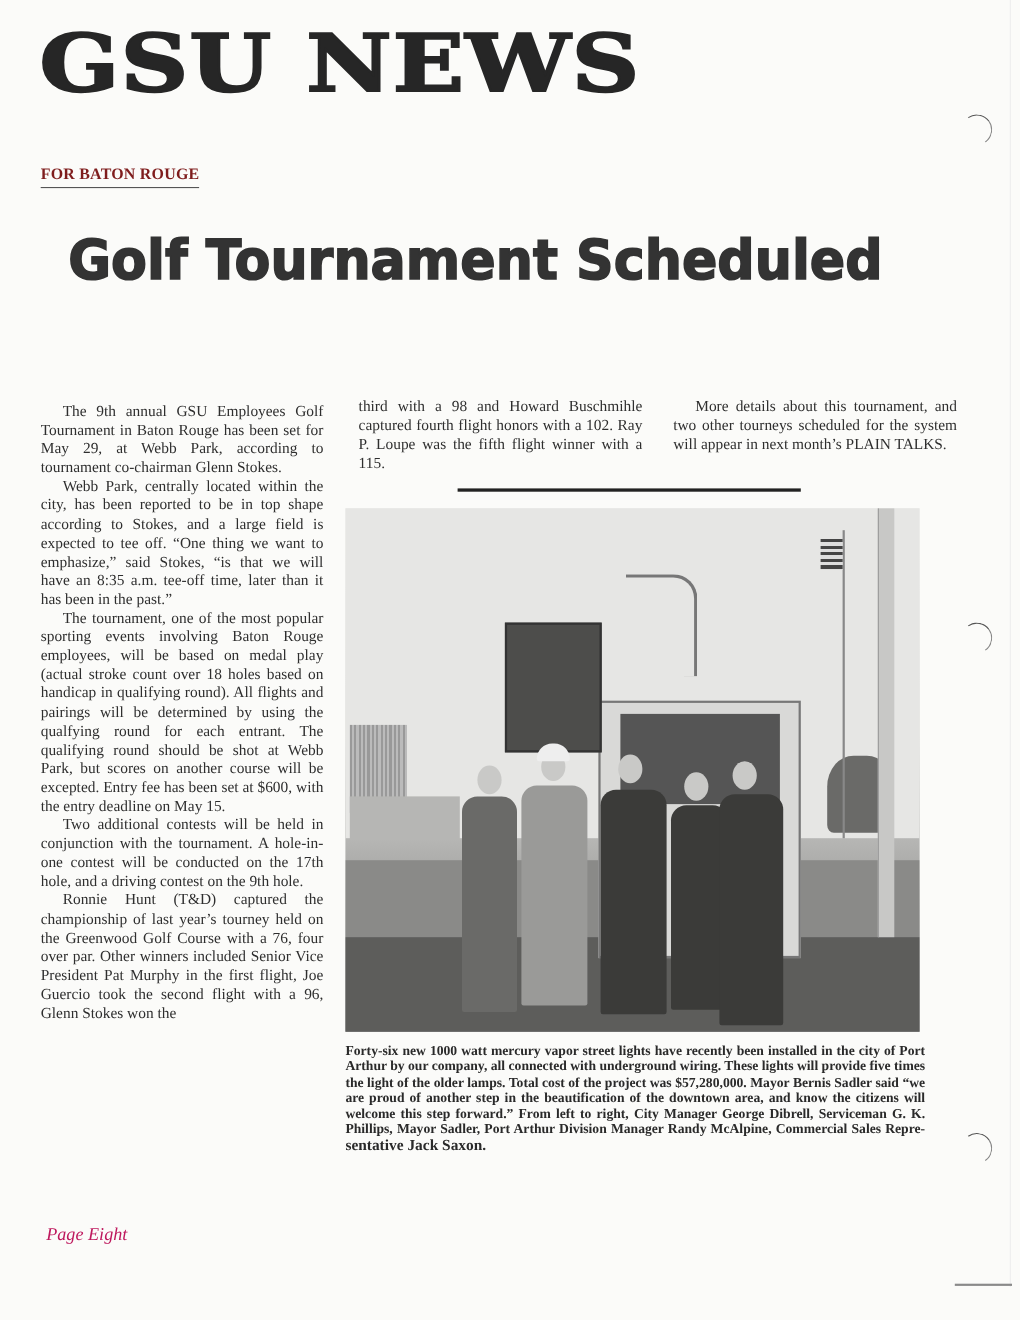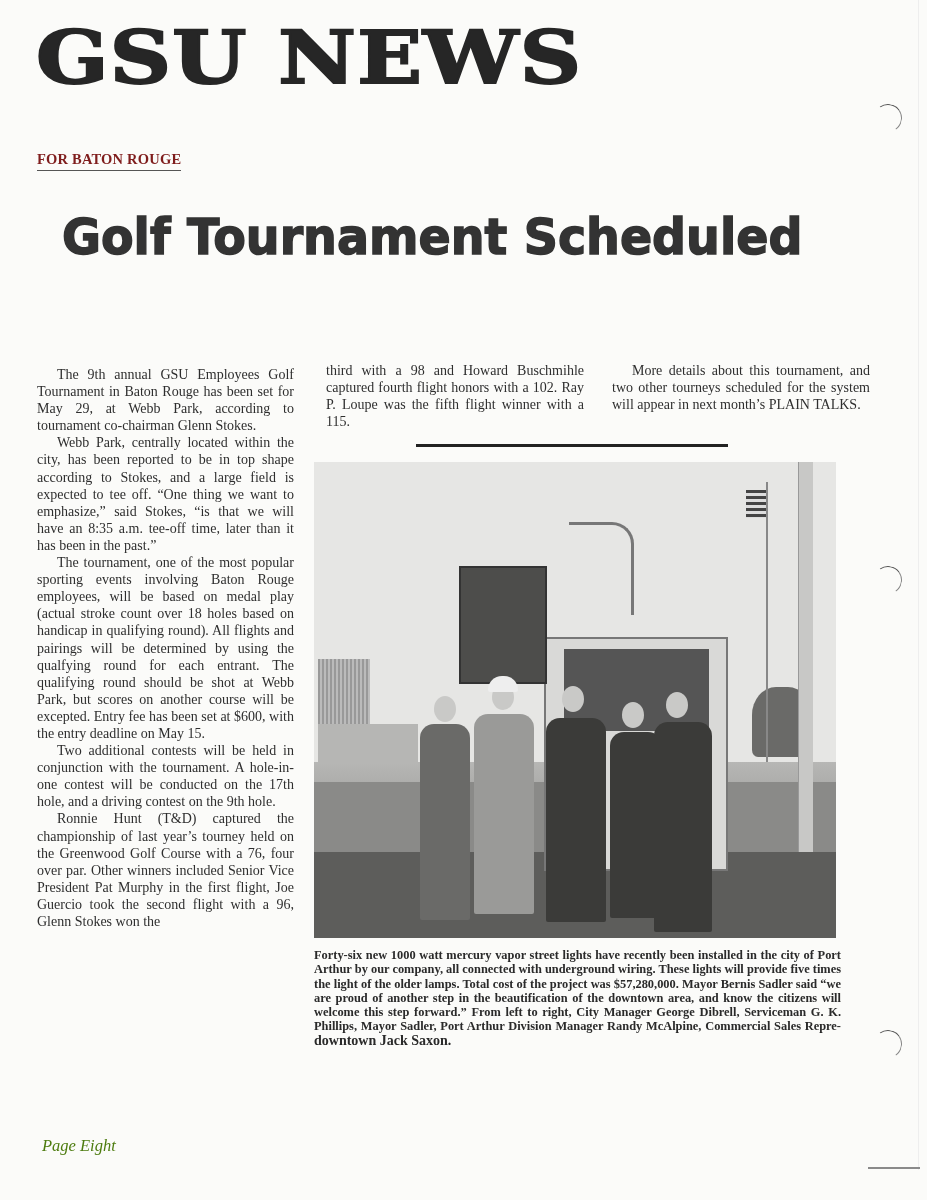--- a/index.html
+++ b/index.html
@@ -66,21 +66,21 @@
     .photo .hardhat { position: absolute; width: 30px; height: 16px; border-radius: 14px 14px 2px 2px; background: #eee; }
     .photo .streetlamp { position: absolute; left: 255px; top: 60px; width: 62px; height: 90px; border-top: 3px solid #777; border-right: 3px solid #777; border-radius: 0 22px 0 0; }
     .caption {
       position: absolute; left: 314px; top: 948px; width: 527px;
       font-size: 12.4px; line-height: 14.3px; font-weight: bold;
       text-align: justify; color: #2a2a2a;
     }
     .caption .tail { font-weight: bold; font-size: 14px; }
     .page-footer {
       position: absolute; left: 42px; top: 1112px;
-      font-style: italic; font-size: 16.5px; color: #4d7c0f; margin-top: 24px;
+      font-style: italic; font-size: 16.5px; color: #be185d;
     }
     .punch {
       position: absolute; width: 26px; height: 26px; border-radius: 50%;
       border-top: 1.5px solid #555; border-right: 1.5px solid #888;
       border-left: 1px solid transparent; border-bottom: 1px solid transparent;
       transform: rotate(10deg);
     }
     .edge {
       position: absolute; left: 868px; top: 1167px; width: 52px; height: 2px;
       background: #8a8a8a;
@@ -138,21 +138,21 @@
   <div class="person" style="left:232px;top:256px;width:60px;height:204px;"></div>
   <div class="head" style="left:248px;top:224px;"></div>
   <div class="person" style="left:296px;top:270px;width:52px;height:186px;"></div>
   <div class="head" style="left:308px;top:240px;"></div>
   <div class="person" style="left:340px;top:260px;width:58px;height:210px;"></div>
   <div class="head" style="left:352px;top:230px;"></div>
 </div>
 
 <div class="caption">
   <span>Forty-six new 1000 watt mercury vapor street lights have recently been installed in the city of Port Arthur by our company, all connected with underground wiring. These lights will provide five times the light of the older lamps. Total cost of the project was $57,280,000. Mayor Bernis Sadler said “we are proud of another step in the beautification of the downtown area, and know the citizens will welcome this step forward.” From left to right, City Manager George Dibrell, Serviceman G. K. Phillips, Mayor Sadler, Port Arthur Division Manager Randy McAlpine, Commercial Sales Repre-</span>
-  <span class="tail">downtown Jack Saxon.</span>
+  <span class="tail">sentative Jack Saxon.</span>
 </div>
 
 <div class="page-footer">Page Eight</div>
 
 <div class="punch" style="left:874px;top:104px;"></div>
 <div class="punch" style="left:874px;top:566px;"></div>
 <div class="punch" style="left:874px;top:1030px;"></div>
 <div class="edge"></div>
 
 </body></html>

